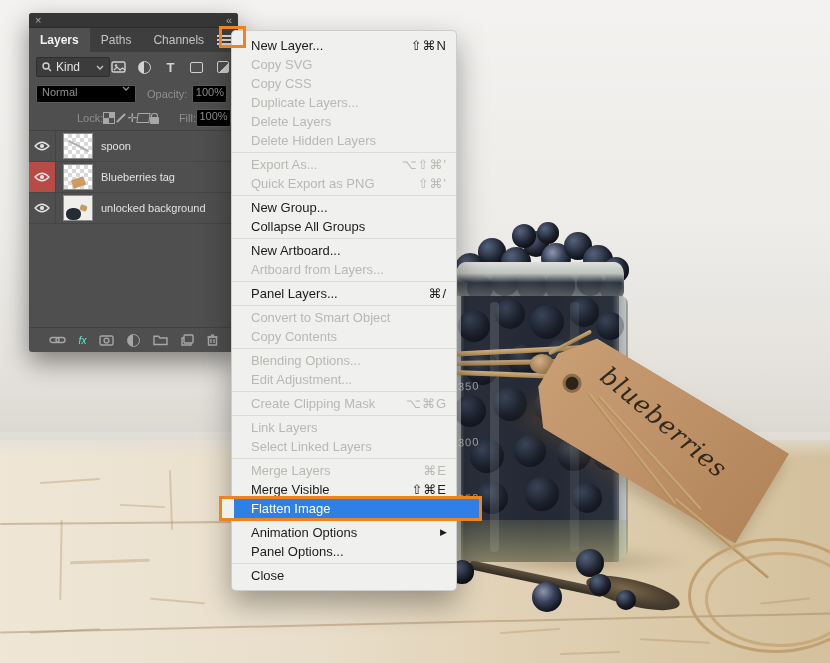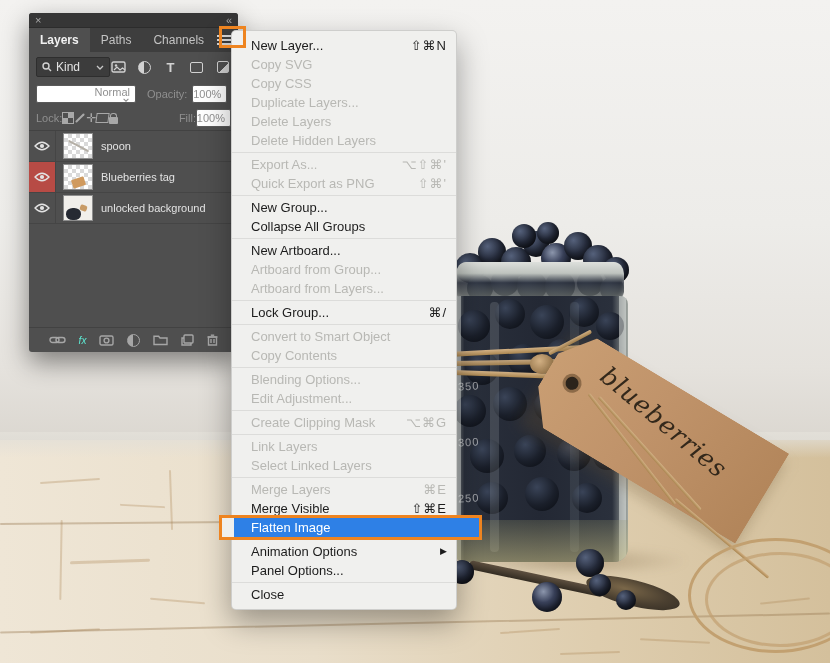--- a/index.html
+++ b/index.html
@@ -78,24 +78,24 @@
     border-radius:2px; height:20px; padding:0 5px; width:74px; color:#E2E2E2; font-size:12px; }
   .f-icons { display:flex; gap:9px; align-items:center; }
   .fi { width:17px; height:15px; display:flex; align-items:center; justify-content:center; color:#D2D2D2; }
   .half-circle { width:13px; height:13px; border-radius:50%; border:1.5px solid #D2D2D2;
     background:linear-gradient(90deg,#D2D2D2 0 50%, transparent 50%); }
   .frame-ic { width:13px; height:11px; border:1.5px solid #D2D2D2; border-radius:2px; }
   .so-ic { width:12px; height:12px; border:1.5px solid #D2D2D2; border-radius:2px;
     background:linear-gradient(135deg, transparent 0 60%, #D2D2D2 60%); }
 
   .row-blend { height:24px; gap:5px; color:#8F8F8F; }
-  .mini-select { display:flex; align-items:flex-end; justify-content:space-between; border:1px solid #5A5A5A; border-radius:2px;
-    height:18px; padding:0 5px; background:#ffffff; color:#909090;flex-direction:column; }
+  .mini-select { display:flex; align-items:flex-start; justify-content:space-between; border:1px solid #5A5A5A; border-radius:2px;
+    height:18px; padding:0 5px; background:#000000; color:#909090; }
   .sel-mode { width:100px; } .val-box { width:35px; justify-content:center; }
-  .row-lock { height:24px; gap:0; color:#8F8F8F; }
+  .row-lock { height:24px; gap:0; color:#8F8F8F;margin-left:41px; }
   .lk { color:#A8A8A8; display:flex; align-items:center; }
   .checker-ic { width:12px; height:12px; border:1px solid #A8A8A8;
     background:conic-gradient(#A8A8A8 0 25%, transparent 0 50%, #A8A8A8 0 75%, transparent 0); }
   .brush-ic { width:12px; height:2px; background:#A8A8A8; transform:rotate(-45deg); border-radius:1px; }
   .move-ic { font-size:12px; color:#A8A8A8; }
   .artb-ic { width:13px; height:10px; border:1.5px solid #A8A8A8; transform:skewX(-8deg); }
   .lock-ic { width:9px; height:7px; background:#A8A8A8; border-radius:1px; position:relative; margin-top:4px; }
   .lock-ic::before { content:""; position:absolute; left:1px; top:-4px; width:5px; height:5px;
     border:1.5px solid #A8A8A8; border-bottom:none; border-radius:3px 3px 0 0; }
 
@@ -447,28 +447,25 @@
         <span class="mi-label">New Group...</span>
       </div>
       <div class="menu-item">
         <span class="mi-label">Collapse All Groups</span>
       </div>
       <div class="menu-sep"></div>
       <div class="menu-item">
         <span class="mi-label">New Artboard...</span>
       </div>
       <div class="menu-item disabled">
-        <span class="mi-label">Artboard from Group...</span>
-      </div>
-      <div class="menu-item disabled">
         <span class="mi-label">Artboard from Layers...</span>
       </div>
       <div class="menu-sep"></div>
       <div class="menu-item">
-        <span class="mi-label">Lock Group...</span>
+        <span class="mi-label">Panel Layers...</span>
         <span class="mi-short">⌘/</span>
       </div>
       <div class="menu-sep"></div>
       <div class="menu-item disabled">
         <span class="mi-label">Convert to Smart Object</span>
       </div>
       <div class="menu-item disabled">
         <span class="mi-label">Copy Contents</span>
       </div>
       <div class="menu-sep"></div>

